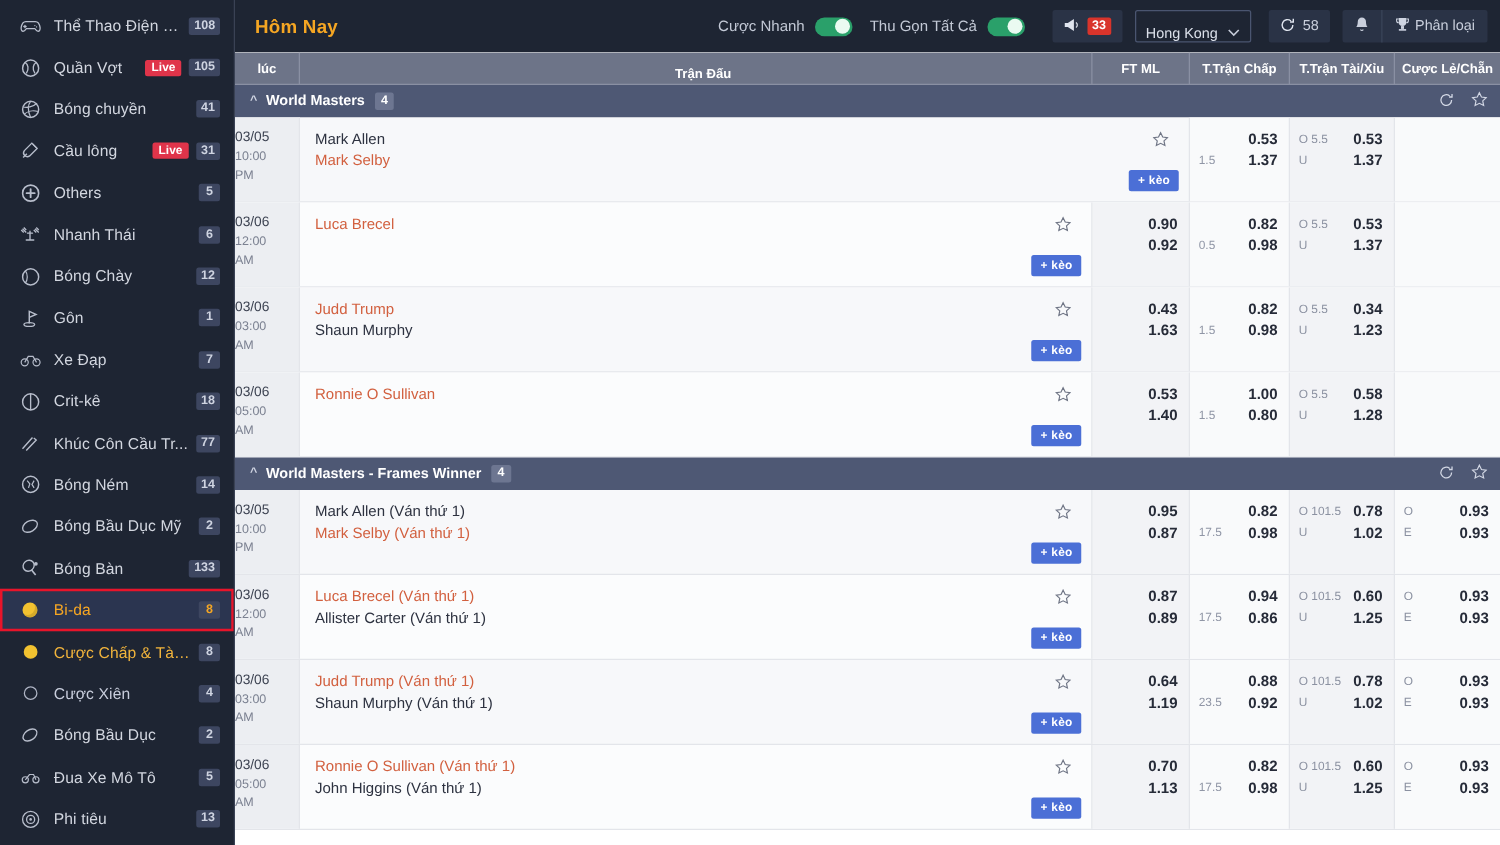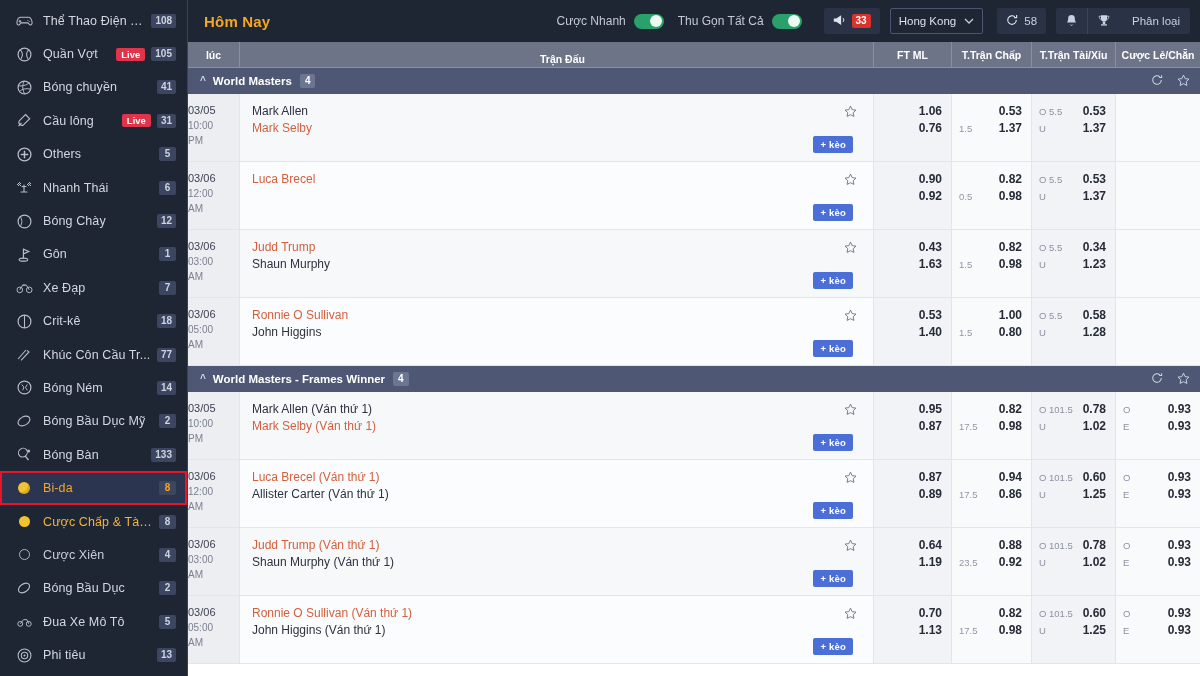--- a/index.html
+++ b/index.html
@@ -90,27 +90,27 @@
     display:flex; align-items:center; gap:6px;
     background:#2a3346; height:26px; padding:0 9px;
     border-radius:2px; color:#c9cfdc; font-size:11.5px; cursor:pointer;
     margin-left: 8px;
   }
   .tb-count-red {
     background:#d9342b; color:#fff; font-size:10px; font-weight:700;
     padding:1px 4px; border-radius:2px; line-height:12px;
   }
   .tb-select {
-    display:flex; align-items:center; gap:8px;
+    display:flex; align-items:flex-end; gap:8px;
     border:1px solid #4a5570; background:transparent; height:26px;
     padding:0 8px; border-radius:2px; color:#dbe0ea; font-size:11.5px;
     cursor:pointer; margin-left: 10px;
   }
   .tb-group { display:flex; align-items:center; background:#2a3346; border-radius:2px; margin-left:10px; height:26px; }
-  .tb-group .cell { display:flex;align-items:center;gap:22px;padding:0 10px;height:26px;color:#c9cfdc;font-size:11.5px;cursor:pointer;}
+  .tb-group .cell { display:flex;align-items:center;gap:4px;padding:0 10px;height:26px;color:#c9cfdc;font-size:11.5px;cursor:pointer;}
   .tb-group .cell + .cell { border-left:1px solid #3a4559; }
 
   
   .tablewrap { flex:1 1 auto; overflow:hidden; background:#fff; }
   .thead {
     display:flex; height:26px; background:#6d7488; color:#fff;
     font-size:10.5px; font-weight:700; align-items:center;
     border-bottom:1px solid #8a90a3;
   }
   .c-time   { width: 52px;  text-align:center; flex:0 0 52px; }
@@ -151,21 +151,21 @@
     border-right:1px solid #e3e5ea; display:block;
   }
   .team { font-size:12px; line-height:17px; color:#2d3240; white-space:nowrap; }
   .team.home { color:#2d3240; }
   .team.away { color:#d2603f; }
   .team.red  { color:#d2603f; }
   .star {
     position:absolute; right:16px; top:11px; color:#6f7585; font-size:13px; cursor:pointer;
   }
   .addbet {
-    position:absolute; right:20px; bottom:8px;
+    position:absolute; right:8px; bottom:8px;
     background:#4b6fd6; color:#fff; font-size:9.5px; font-weight:700;
     padding:3px 7px; border-radius:2px; cursor:pointer; letter-spacing:.2px;
   }
 
   .oddcol {
     display:flex; flex-direction:column; justify-content:flex-start;
     padding-top:9px; border-right:1px solid #e3e5ea; background:#f2f3f6;
   }
   .oddcol.light { background:#f9fafb; }
   .oddline { display:flex; align-items:center; height:17px; line-height:17px; }
@@ -489,28 +489,20 @@
               <span class="t-ampm">PM</span>
             </div>
             <div class="c-match">
               <div class="team home">Mark Allen</div>
               <div class="team away">Mark Selby</div>
               <span class="star"><svg width="13" height="13" viewBox="0 0 14 14">
                   <path d="M7 1.2l1.8 3.8 4.1.5-3 2.8.8 4L7 10.4 3.3 12.3l.8-4-3-2.8 4.1-.5z" fill="none" stroke="#6f7585" stroke-width="1"></path>
                 </svg></span>
               <span class="addbet">+ kèo</span>
             </div>
-            <div class="c-ftml oddcol">
-              <div class="oddline">
-                <span class="odd-val">1.06</span>
-              </div>
-              <div class="oddline">
-                <span class="odd-val">0.76</span>
-              </div>
-            </div>
             <div class="c-hdp oddcol light">
               <div class="oddline">
                 <span class="odd-val">0.53</span>
               </div>
               <div class="oddline">
                 <span class="hdp-key">1.5</span>
                 <span class="odd-val">1.37</span>
               </div>
             </div>
             <div class="c-ou oddcol">
@@ -638,21 +630,20 @@
             </div>
           </div>
           <div class="row alt">
             <div class="c-time">
               <span class="t-date">03/06</span>
               <span class="t-hm">05:00</span>
               <span class="t-ampm">AM</span>
             </div>
             <div class="c-match">
               <div class="team red">Ronnie O Sullivan</div>
-              <div class="team home">John Higgins</div>
               <span class="star"><svg width="13" height="13" viewBox="0 0 14 14">
                   <path d="M7 1.2l1.8 3.8 4.1.5-3 2.8.8 4L7 10.4 3.3 12.3l.8-4-3-2.8 4.1-.5z" fill="none" stroke="#6f7585" stroke-width="1"></path>
                 </svg></span>
               <span class="addbet">+ kèo</span>
             </div>
             <div class="c-ftml oddcol">
               <div class="oddline">
                 <span class="odd-val">0.53</span>
               </div>
               <div class="oddline">

